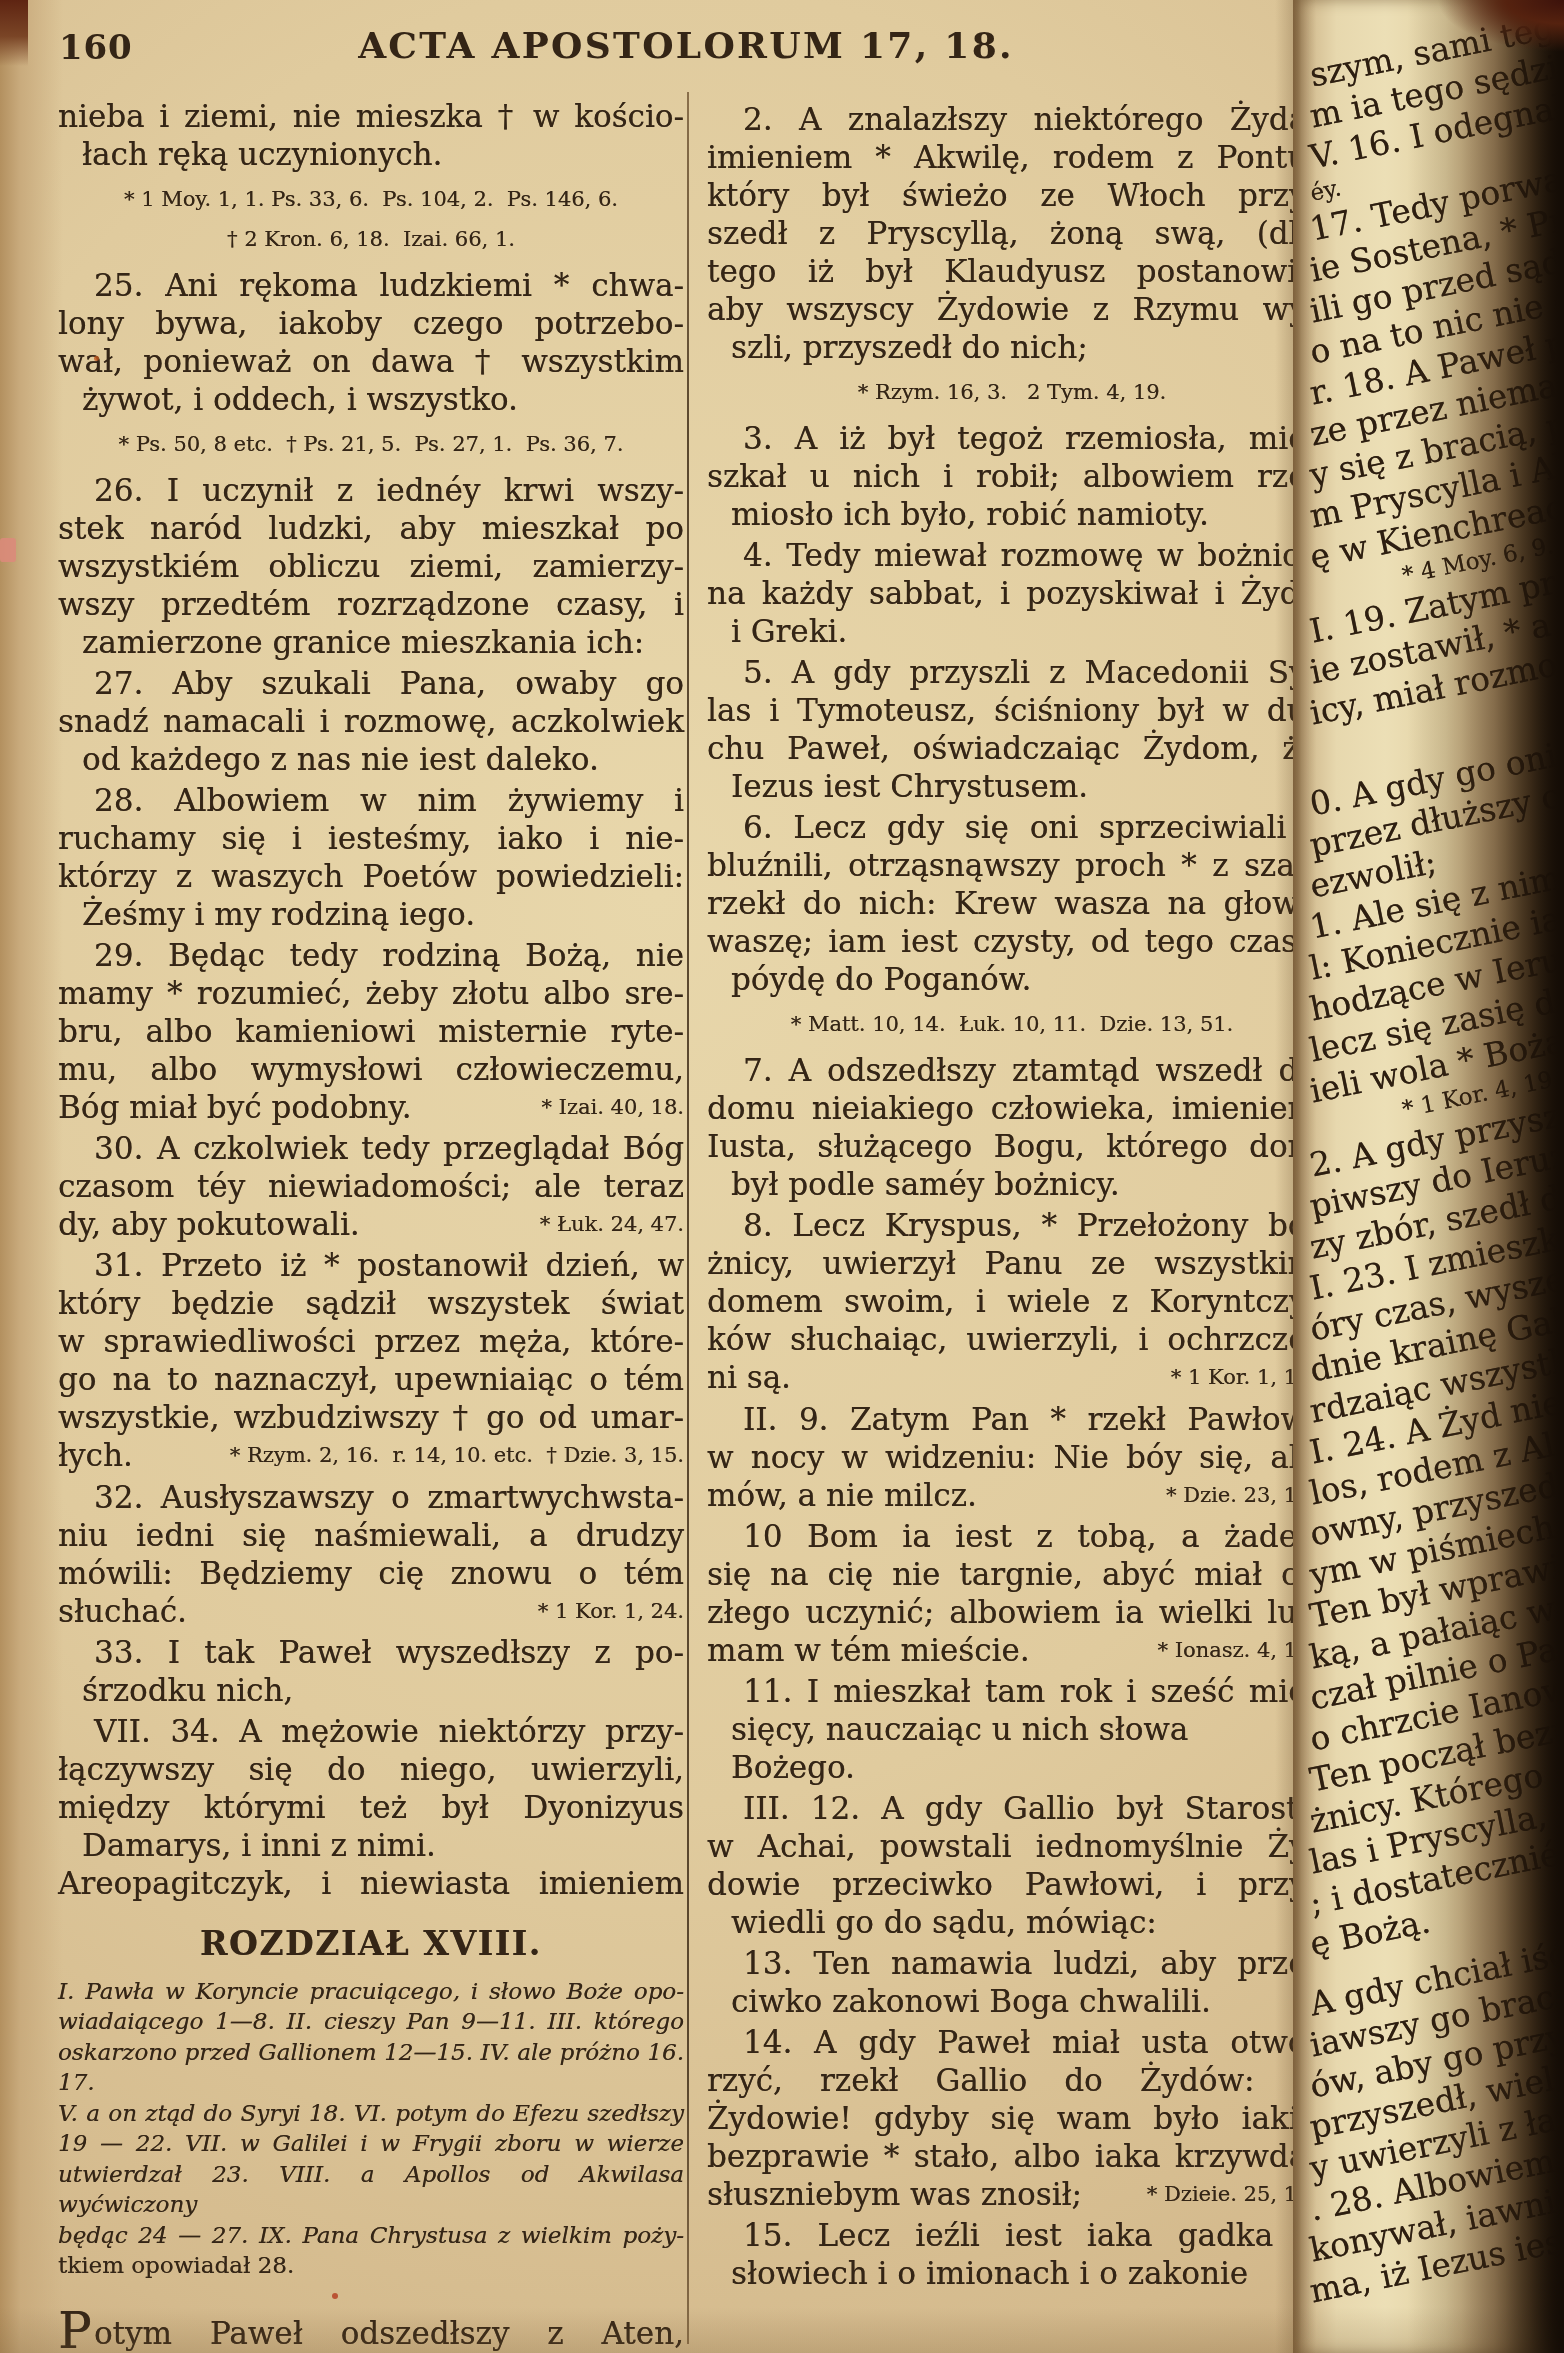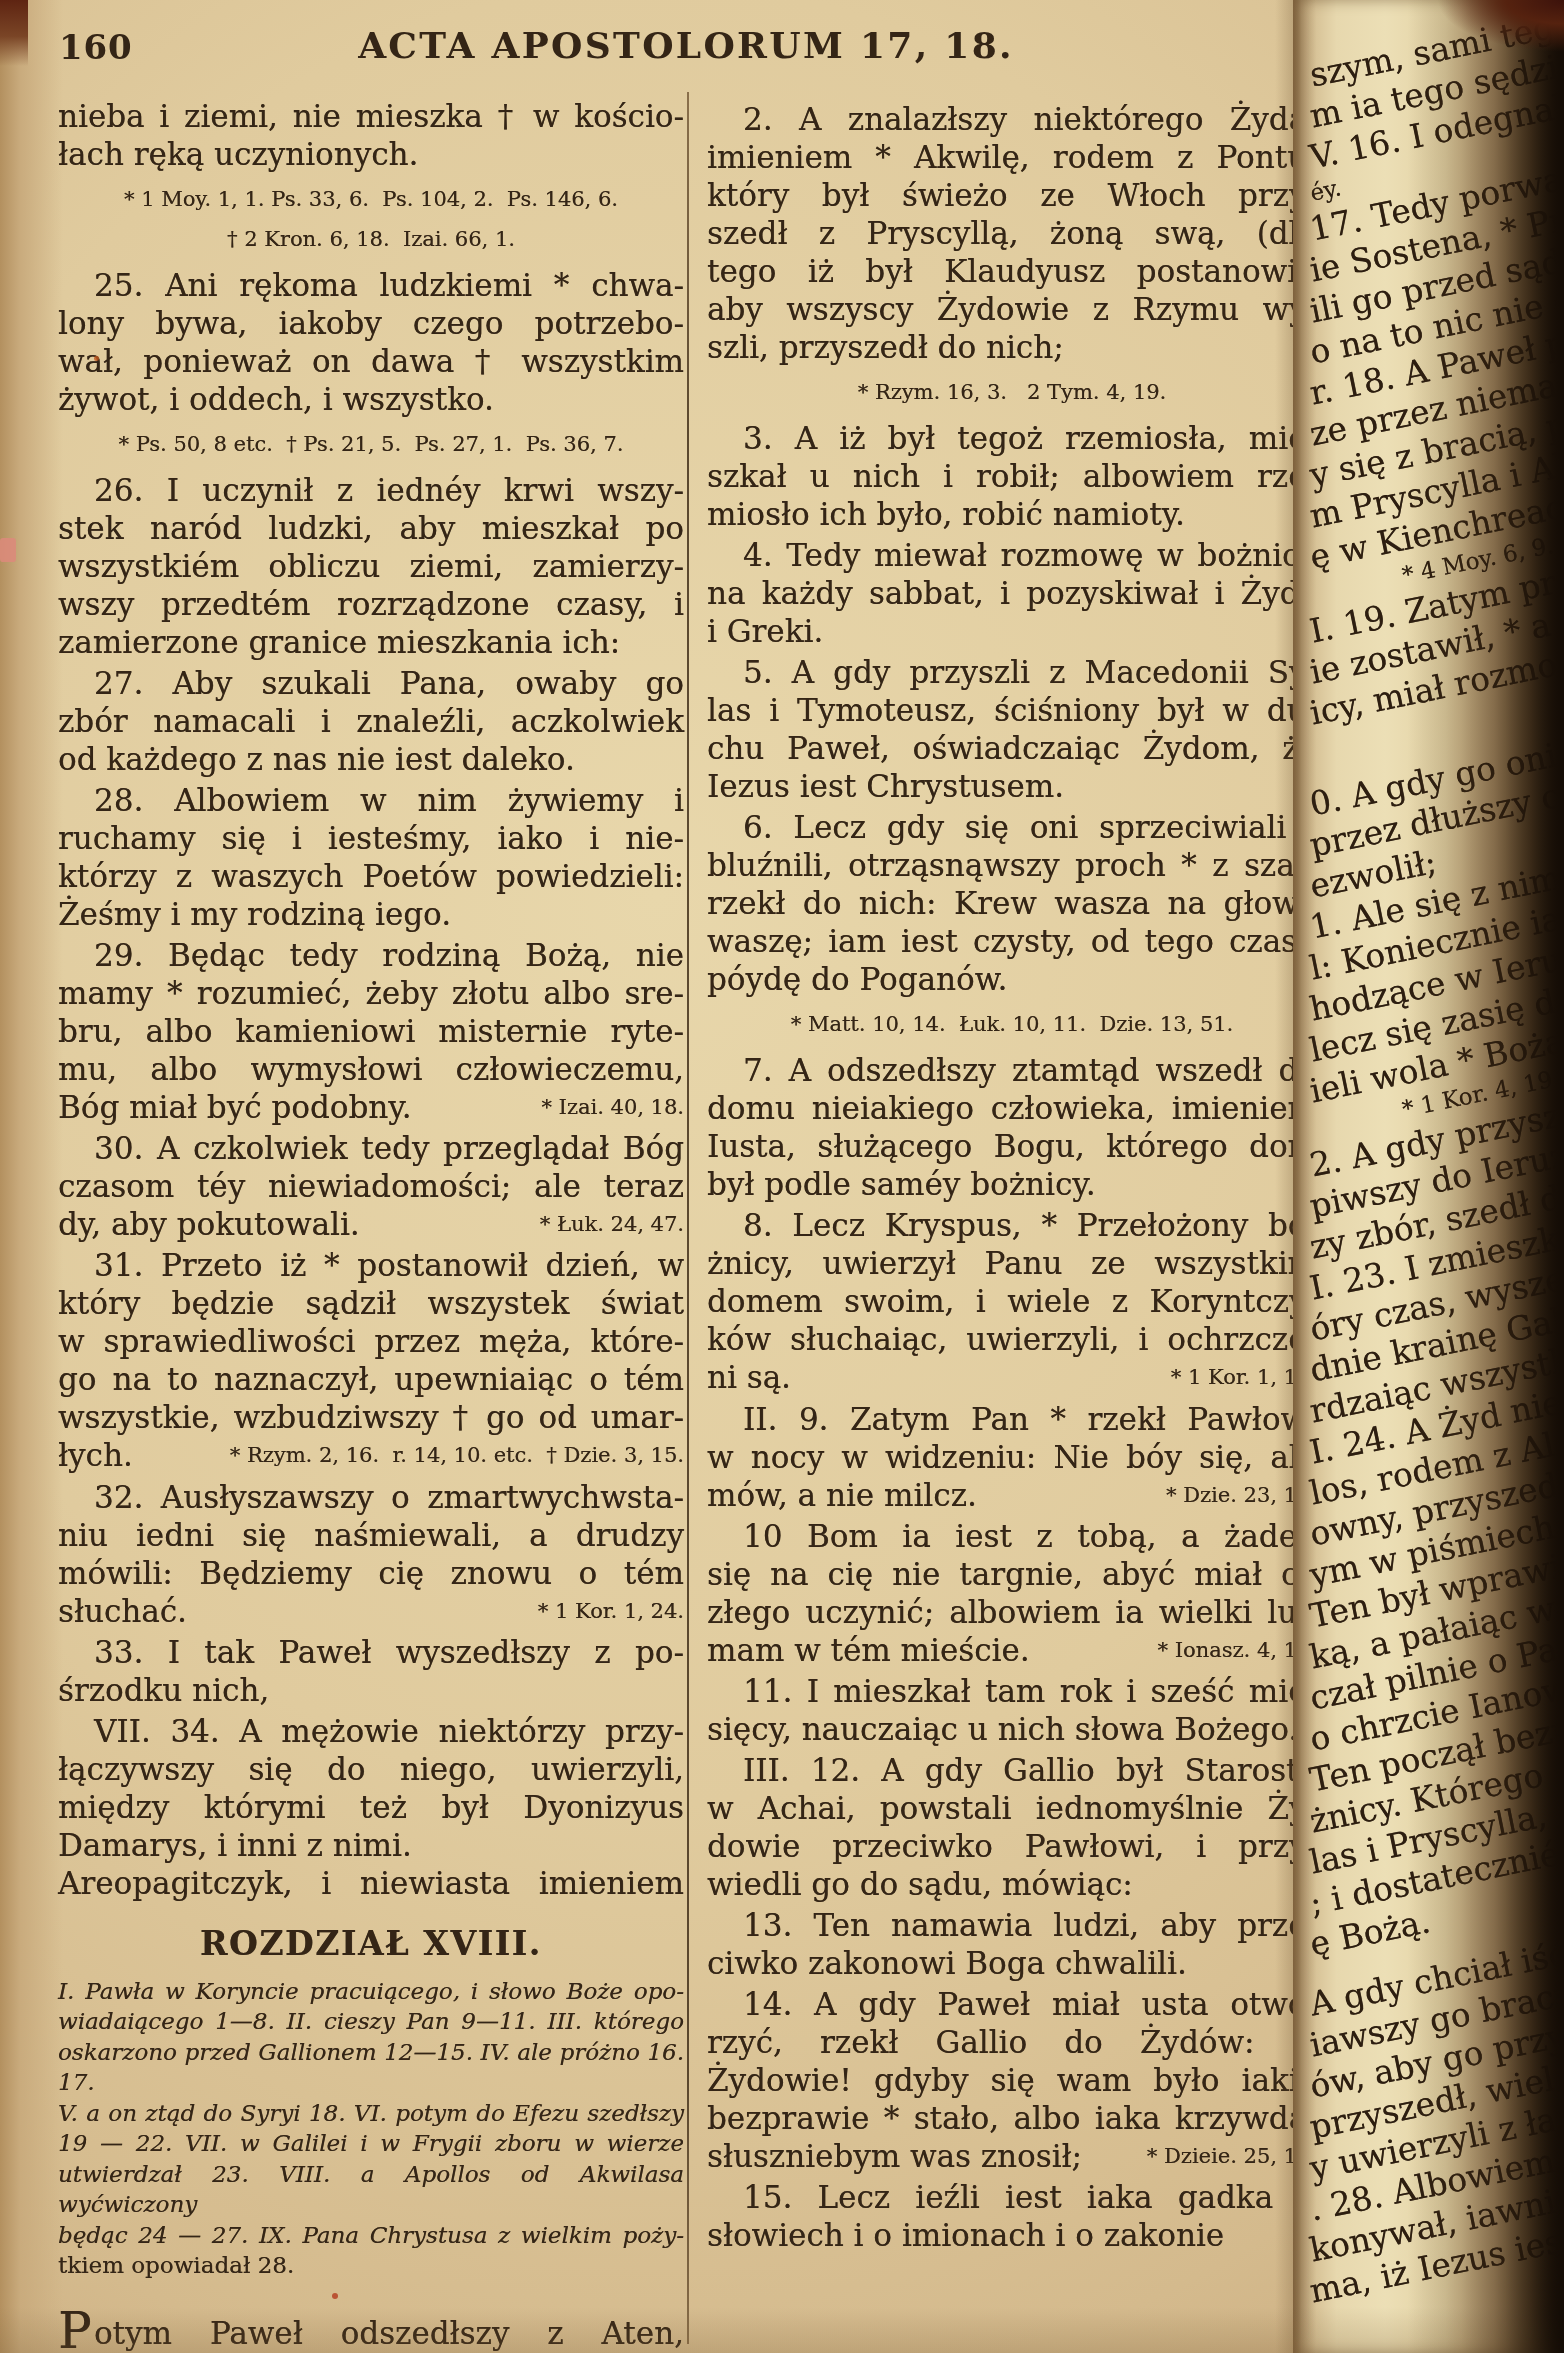--- a/index.html
+++ b/index.html
@@ -19,21 +19,21 @@
   .col{position:absolute;top:97px;text-align:justify;font-size:31px;line-height:38px;
        text-shadow:0.2px 0 0.4px rgba(42,28,12,.65);}
   .col-left{left:58px;width:626px;}
   .col-right{left:707px;width:610px;}
   .col-divider{position:absolute;left:687px;top:92px;width:2.3px;height:2252px;
        background:linear-gradient(#7a5f3c,#43301a 15%,#43301a 88%,#7a5f3c);opacity:.85;}
   
   .ln{min-height:0.8px;}
   .ln-b,.ln-bi{text-align:justify;text-align-last:justify;}
   .ln-bi{text-indent:36px;margin-top:3.1px;}
-  .ln-bl{text-align:left;}
+  .ln-bl{text-align:left;margin-left:24px;}
   .ln-fn{font-size:21px;line-height:27px;text-align:center;white-space:pre;margin:13px 0;}
   .ln-mix{display:flex;justify-content:space-between;align-items:center;}
   .ln-mix .ref{font-size:21px;white-space:pre;}
   .ln-h{text-align:center;font-size:33px;letter-spacing:1.6px;margin-top:23.5px;margin-bottom:12.5px;font-weight:bold;}
   .ln-s,.ln-sl{font-size:23px;line-height:30.5px;}
   .ln-s{text-align:justify;text-align-last:justify;font-style:italic;}
   .ln-sl{text-align:left;}
   .ln-dc{margin-top:33px;text-align:justify;text-align-last:justify;}
   .dropcap{font-size:50px;line-height:0;position:relative;top:3.9px;margin-right:2.3px;}
   
@@ -76,21 +76,21 @@
       <div class="ln ln-b">lony bywa, iakoby czego potrzebo-</div>
       <div class="ln ln-b">wał, ponieważ on dawa † wszystkim</div>
       <div class="ln ln-bl">żywot, i oddech, i wszystko.</div>
       <div class="ln ln-fn">* Ps. 50, 8 etc.  † Ps. 21, 5.  Ps. 27, 1.  Ps. 36, 7.</div>
       <div class="ln ln-bi">26. I uczynił z iednéy krwi wszy-</div>
       <div class="ln ln-b">stek naród ludzki, aby mieszkał po</div>
       <div class="ln ln-b">wszystkiém obliczu ziemi, zamierzy-</div>
       <div class="ln ln-b">wszy przedtém rozrządzone czasy, i</div>
       <div class="ln ln-bl">zamierzone granice mieszkania ich:</div>
       <div class="ln ln-bi">27. Aby szukali Pana, owaby go</div>
-      <div class="ln ln-b">zbór namacali i znaleźli, aczkolwiek</div>
+      <div class="ln ln-b">snadź namacali i rozmowę, aczkolwiek</div>
       <div class="ln ln-bl">od każdego z nas nie iest daleko.</div>
       <div class="ln ln-bi">28. Albowiem w nim żywiemy i</div>
       <div class="ln ln-b">ruchamy się i iesteśmy, iako i nie-</div>
       <div class="ln ln-b">którzy z waszych Poetów powiedzieli:</div>
       <div class="ln ln-bl">Żeśmy i my rodziną iego.</div>
       <div class="ln ln-bi">29. Będąc tedy rodziną Bożą, nie</div>
       <div class="ln ln-b">mamy * rozumieć, żeby złotu albo sre-</div>
       <div class="ln ln-b">bru, albo kamieniowi misternie ryte-</div>
       <div class="ln ln-b">mu, albo wymysłowi człowieczemu,</div>
       <div class="ln ln-mix">

